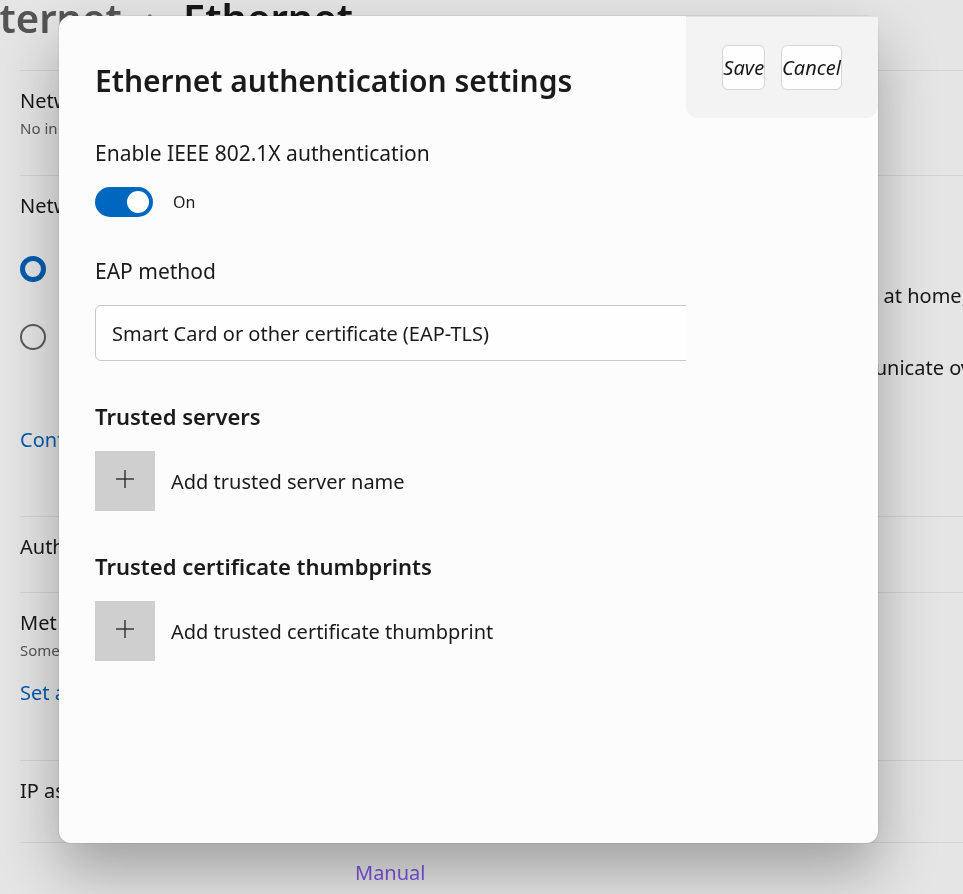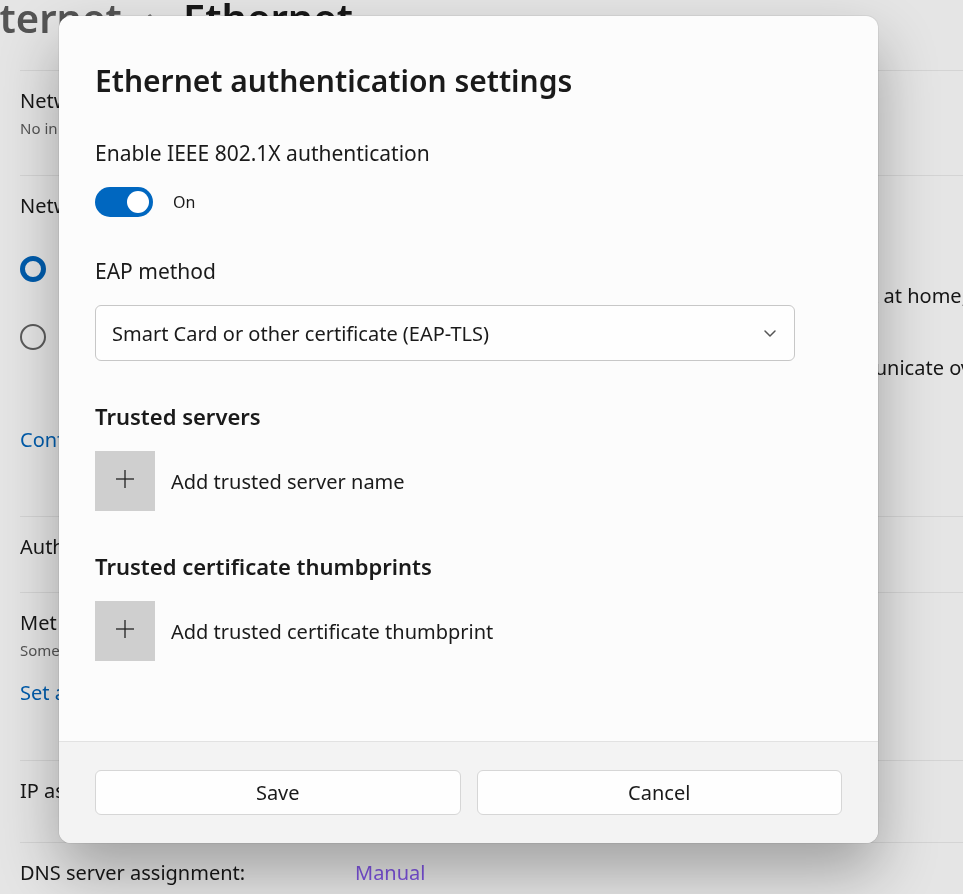--- a/index.html
+++ b/index.html
@@ -43,21 +43,21 @@
   .radio.selected { border:5px solid #0067c0; background:#fff; }
 
   
   .dialog {
     position:absolute;
     left:59px; top:16px;
     width:819px; height:827px;
     background:#fcfcfc;
     border-radius:12px;
     box-shadow:0 28px 60px rgba(0,0,0,0.30), 0 0 0 1px rgba(0,0,0,0.05);
-    display:flex; flex-direction:column;
+    display:flex; flex-direction:row;
   }
   .dialog-body {
     flex:1;
     padding:44px 36px 10px 36px;
     overflow:hidden;
   }
   .dialog-title {
     font-size:30px; font-weight:600; margin:0 0 38px 0;
   }
   .section-label {
@@ -115,20 +115,21 @@
     padding:0 36px;
   }
   .dlg-btn {
     flex:1; height:45px;
     background:#fefefe;
     border:1px solid #d6d6d6;
     border-radius:6px;
     font-size:20px;
     display:flex; align-items:center; justify-content:center;
     cursor:pointer;
+    font-style:italic;
   }
 </style>
 </head>
 <body>
 
 <div class="bg">
 
   <div class="breadcrumb" style="left:-190px;">
     <span>work &amp; Internet</span>
     <span class="sep">›</span>
@@ -157,21 +158,20 @@
     <div class="title">Met</div>
     <div class="sub">Some</div>
     <div class="link" style="position:absolute; left:0; top:86px;">Set a</div>
   </div>
 
   <div class="bg-row" style="top:760px;">
     <div class="kv-key">IP as</div>
   </div>
 
   <div class="bg-row" style="top:842px;">
-    <span class="kv-key">DNS server assignment:</span>
     <span class="kv-val">Manual</span>
   </div>
 
 </div>
 <div class="bg-overlay"></div>
 
 <div class="dialog">
   <div class="dialog-body">
 
     <div class="dialog-title">Ethernet authentication settings</div>

